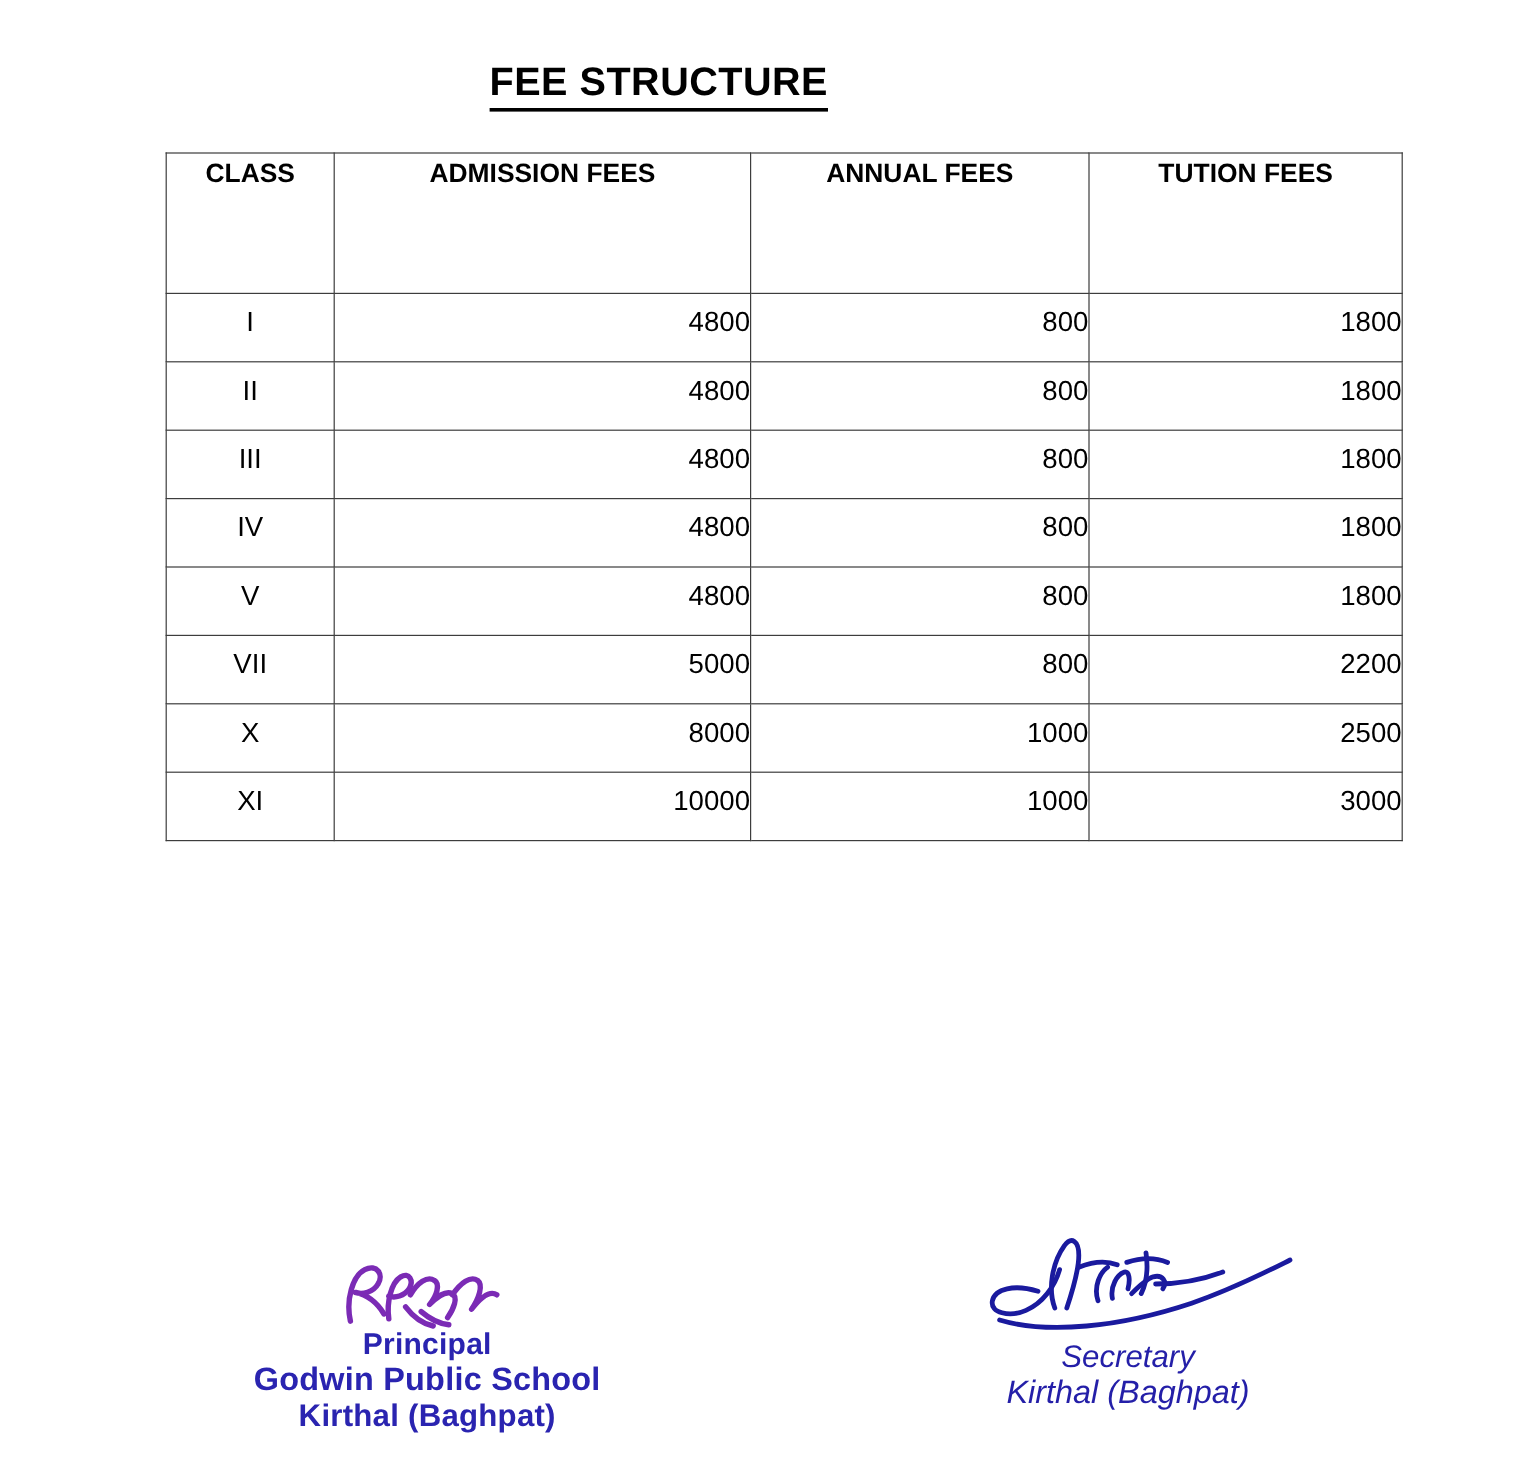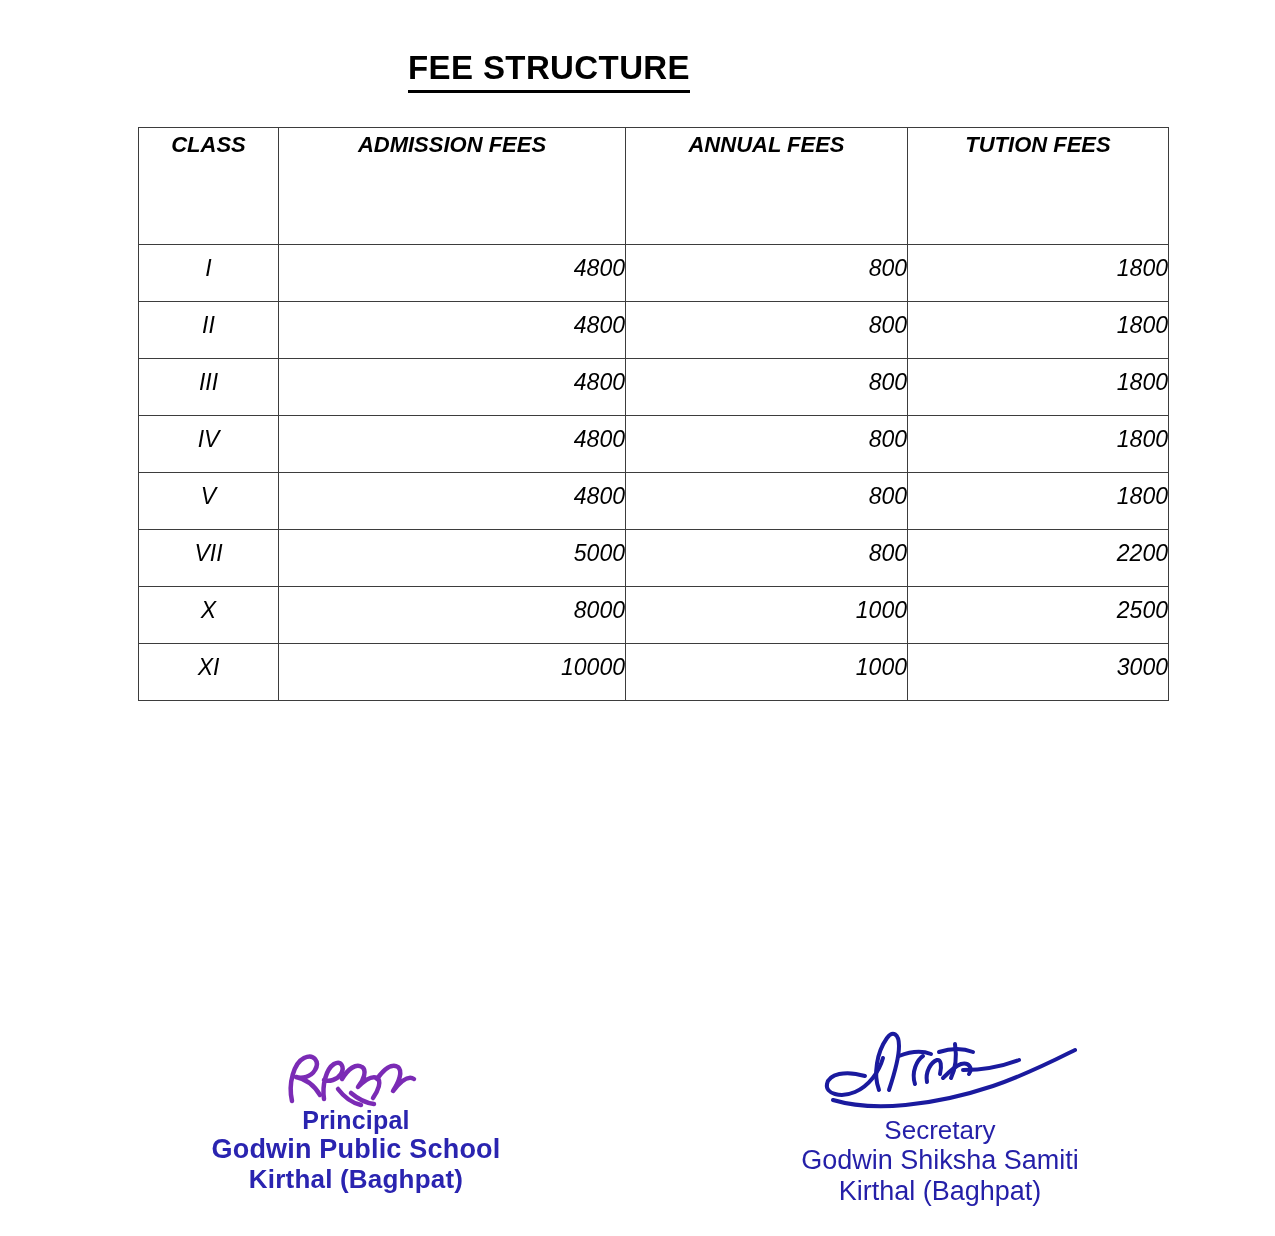--- a/index.html
+++ b/index.html
@@ -38,21 +38,20 @@
   .fee-table-wrap {
     position: absolute;
     left: 138px;
     top: 127px;
     width: 1030px;
   }
   table.fee-table {
     border-collapse: collapse;
     width: 1030px;
     table-layout: fixed;
-    font-style: italic;
   }
   table.fee-table td,
   table.fee-table th {
     border: 1px solid #3d3d3d;
     vertical-align: top;
     padding: 0;
   }
   
   col.c-class { width: 140px; }
   col.c-adm   { width: 347px; }
@@ -133,20 +132,21 @@
     top: -4px;
     width: 290px;
     height: 90px;
   }
   .stamp-secretary .stamp-lines {
     position: relative;
     margin-top: 86px;
     color: #241fa8;
     font-family: "Liberation Sans", sans-serif;
     font-weight: normal;
+    font-style: italic;
   }
   .stamp-secretary .l1 { font-size: 26px; }
   .stamp-secretary .l2 { font-size: 27px; margin-top: 2px; }
   .stamp-secretary .l3 { font-size: 27px; margin-top: 2px; }
 </style>
 </head>
 <body>
 
 <div class="doc-title">
   <span class="title-text">FEE STRUCTURE</span>
@@ -321,16 +321,15 @@
       <path d="M124 56 C122 46 128 36 134 34 C138 33 139 40 137 48"></path>
       <path d="M140 52 C146 46 152 40 158 38 C166 36 170 42 166 48"></path>
       <path d="M152 18 C154 32 152 44 148 52"></path>
       <path d="M136 26 C148 22 160 22 170 26"></path>
       <path d="M30 74 C70 86 130 80 190 60 C225 48 252 34 272 24"></path>
       <path d="M160 44 C180 44 200 40 216 34"></path>
     </g>
   </svg>
   <div class="stamp-lines">
     <div class="l1">Secretary</div>
-    <div class="l2">Godwin Shiksha Samiti</div>
     <div class="l3">Kirthal (Baghpat)</div>
   </div>
 </div>
 
 </body></html>

